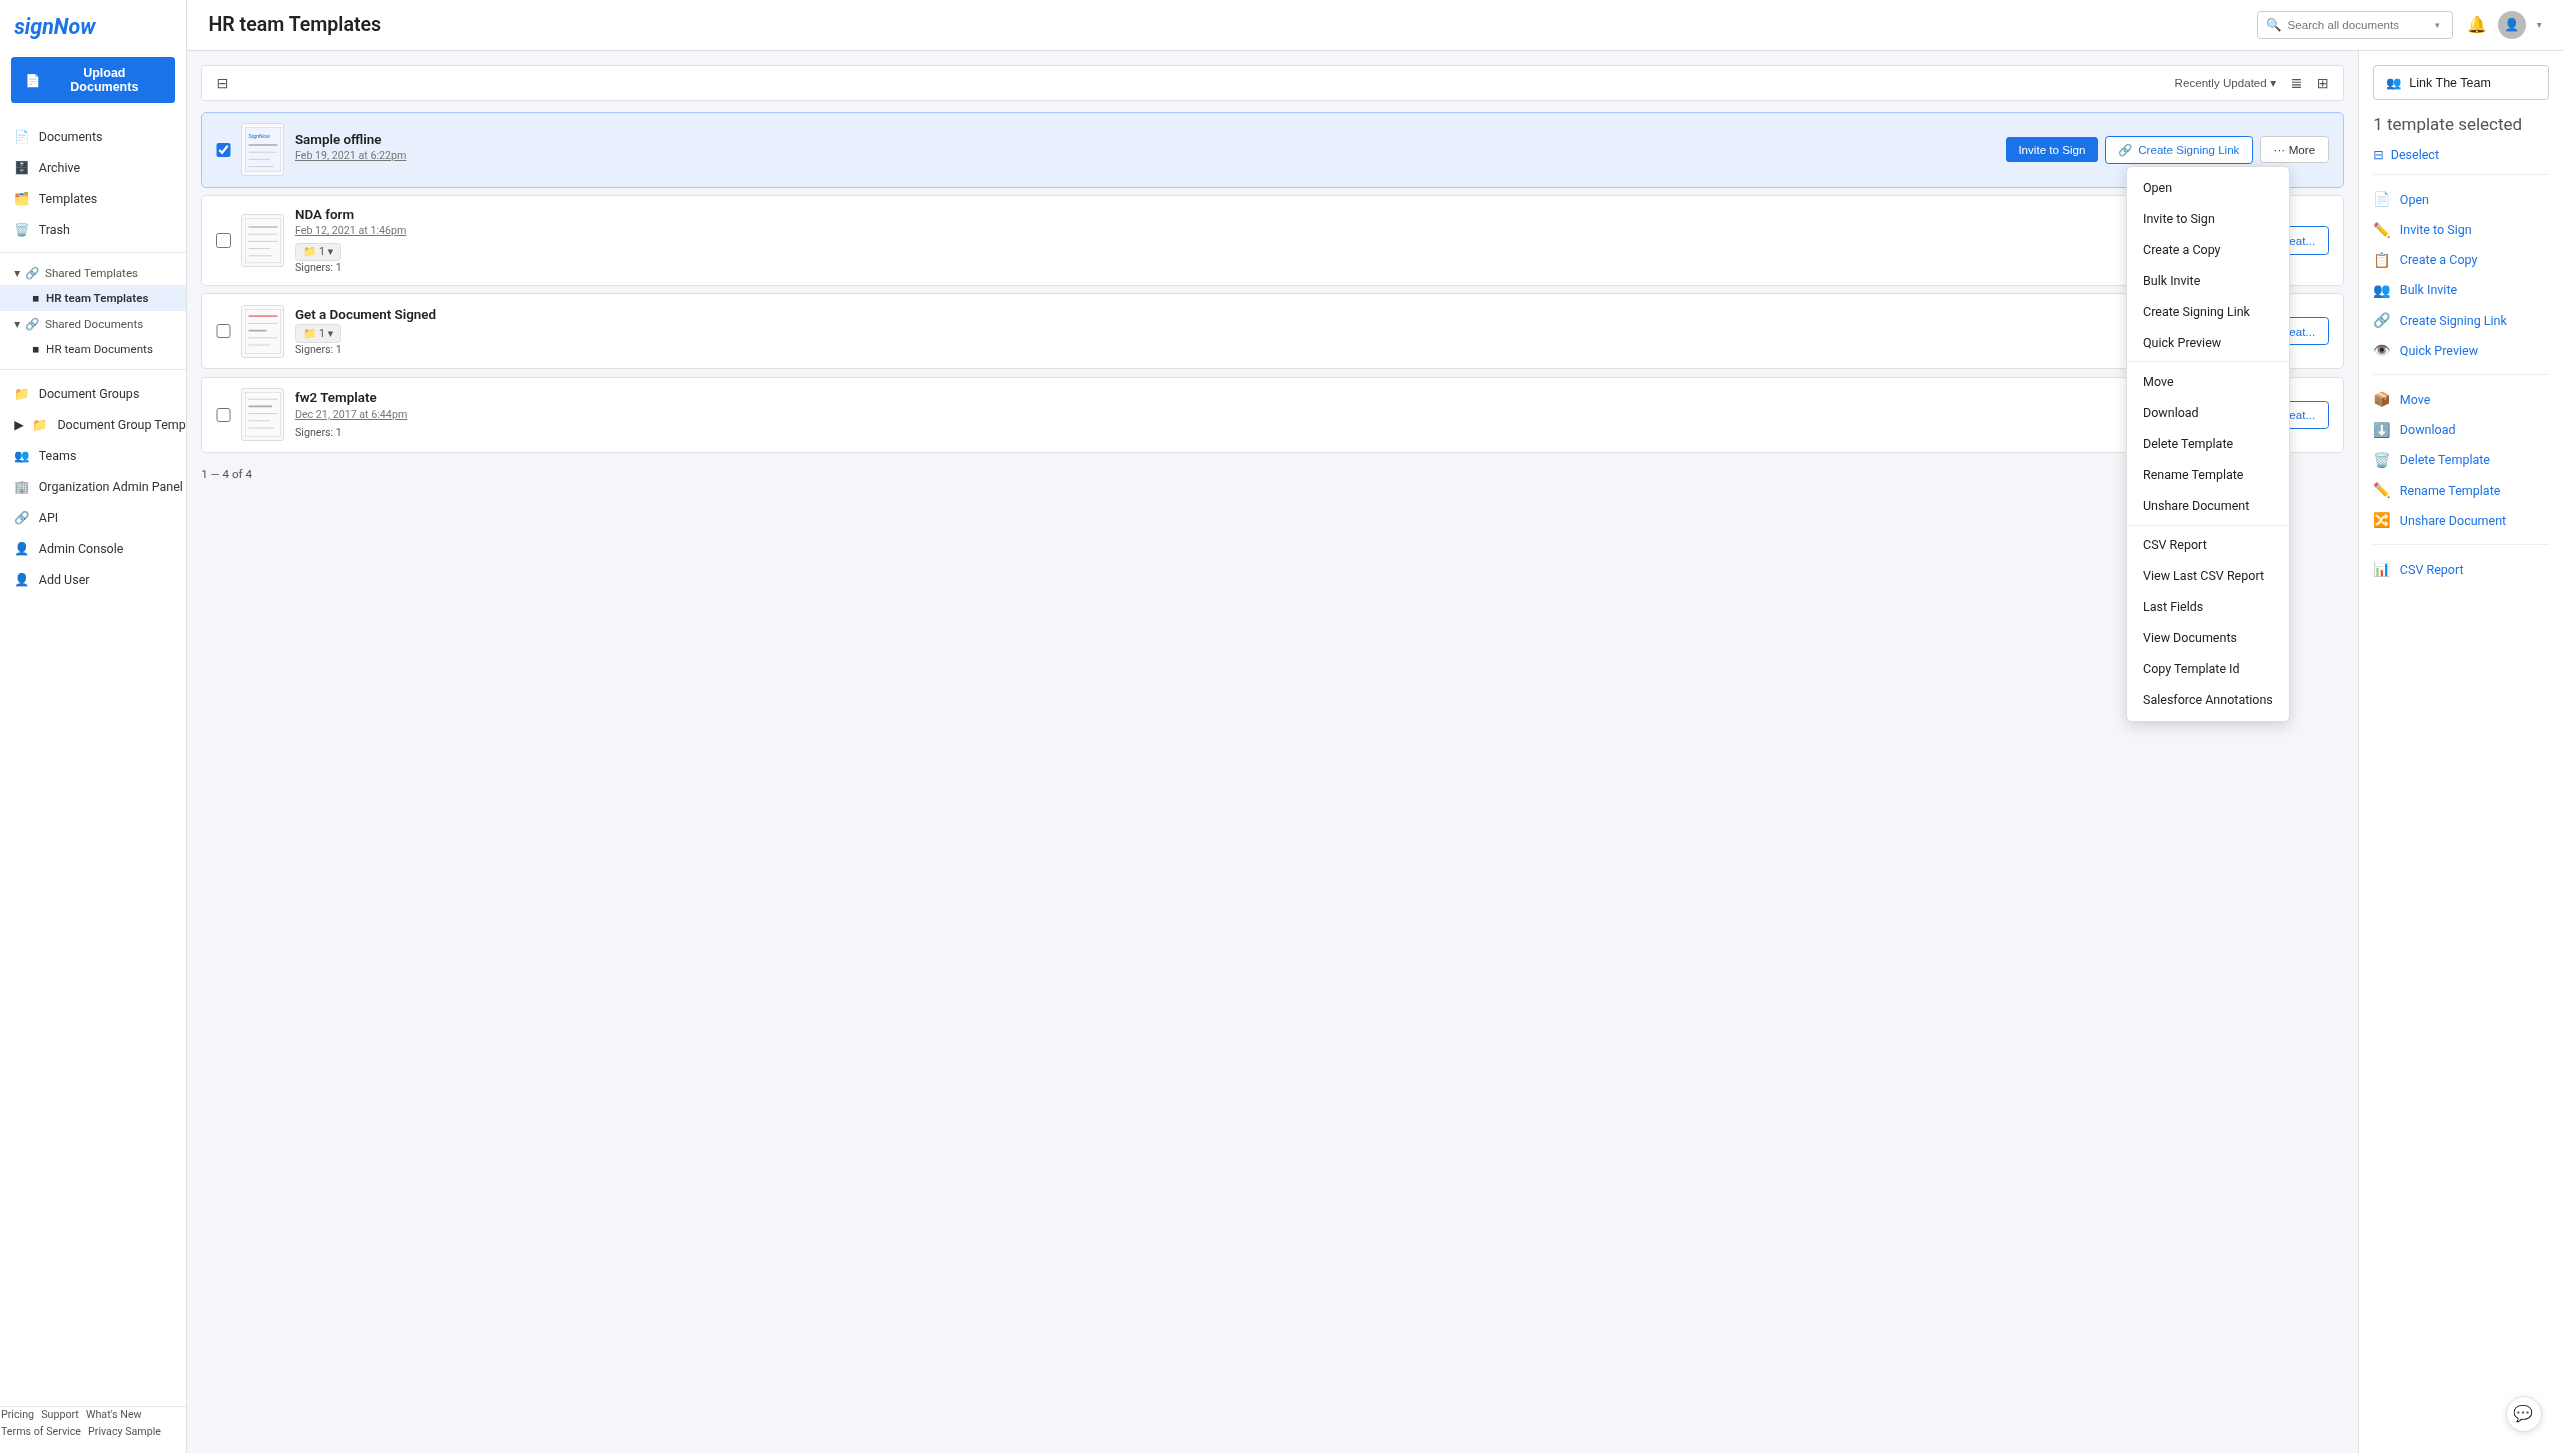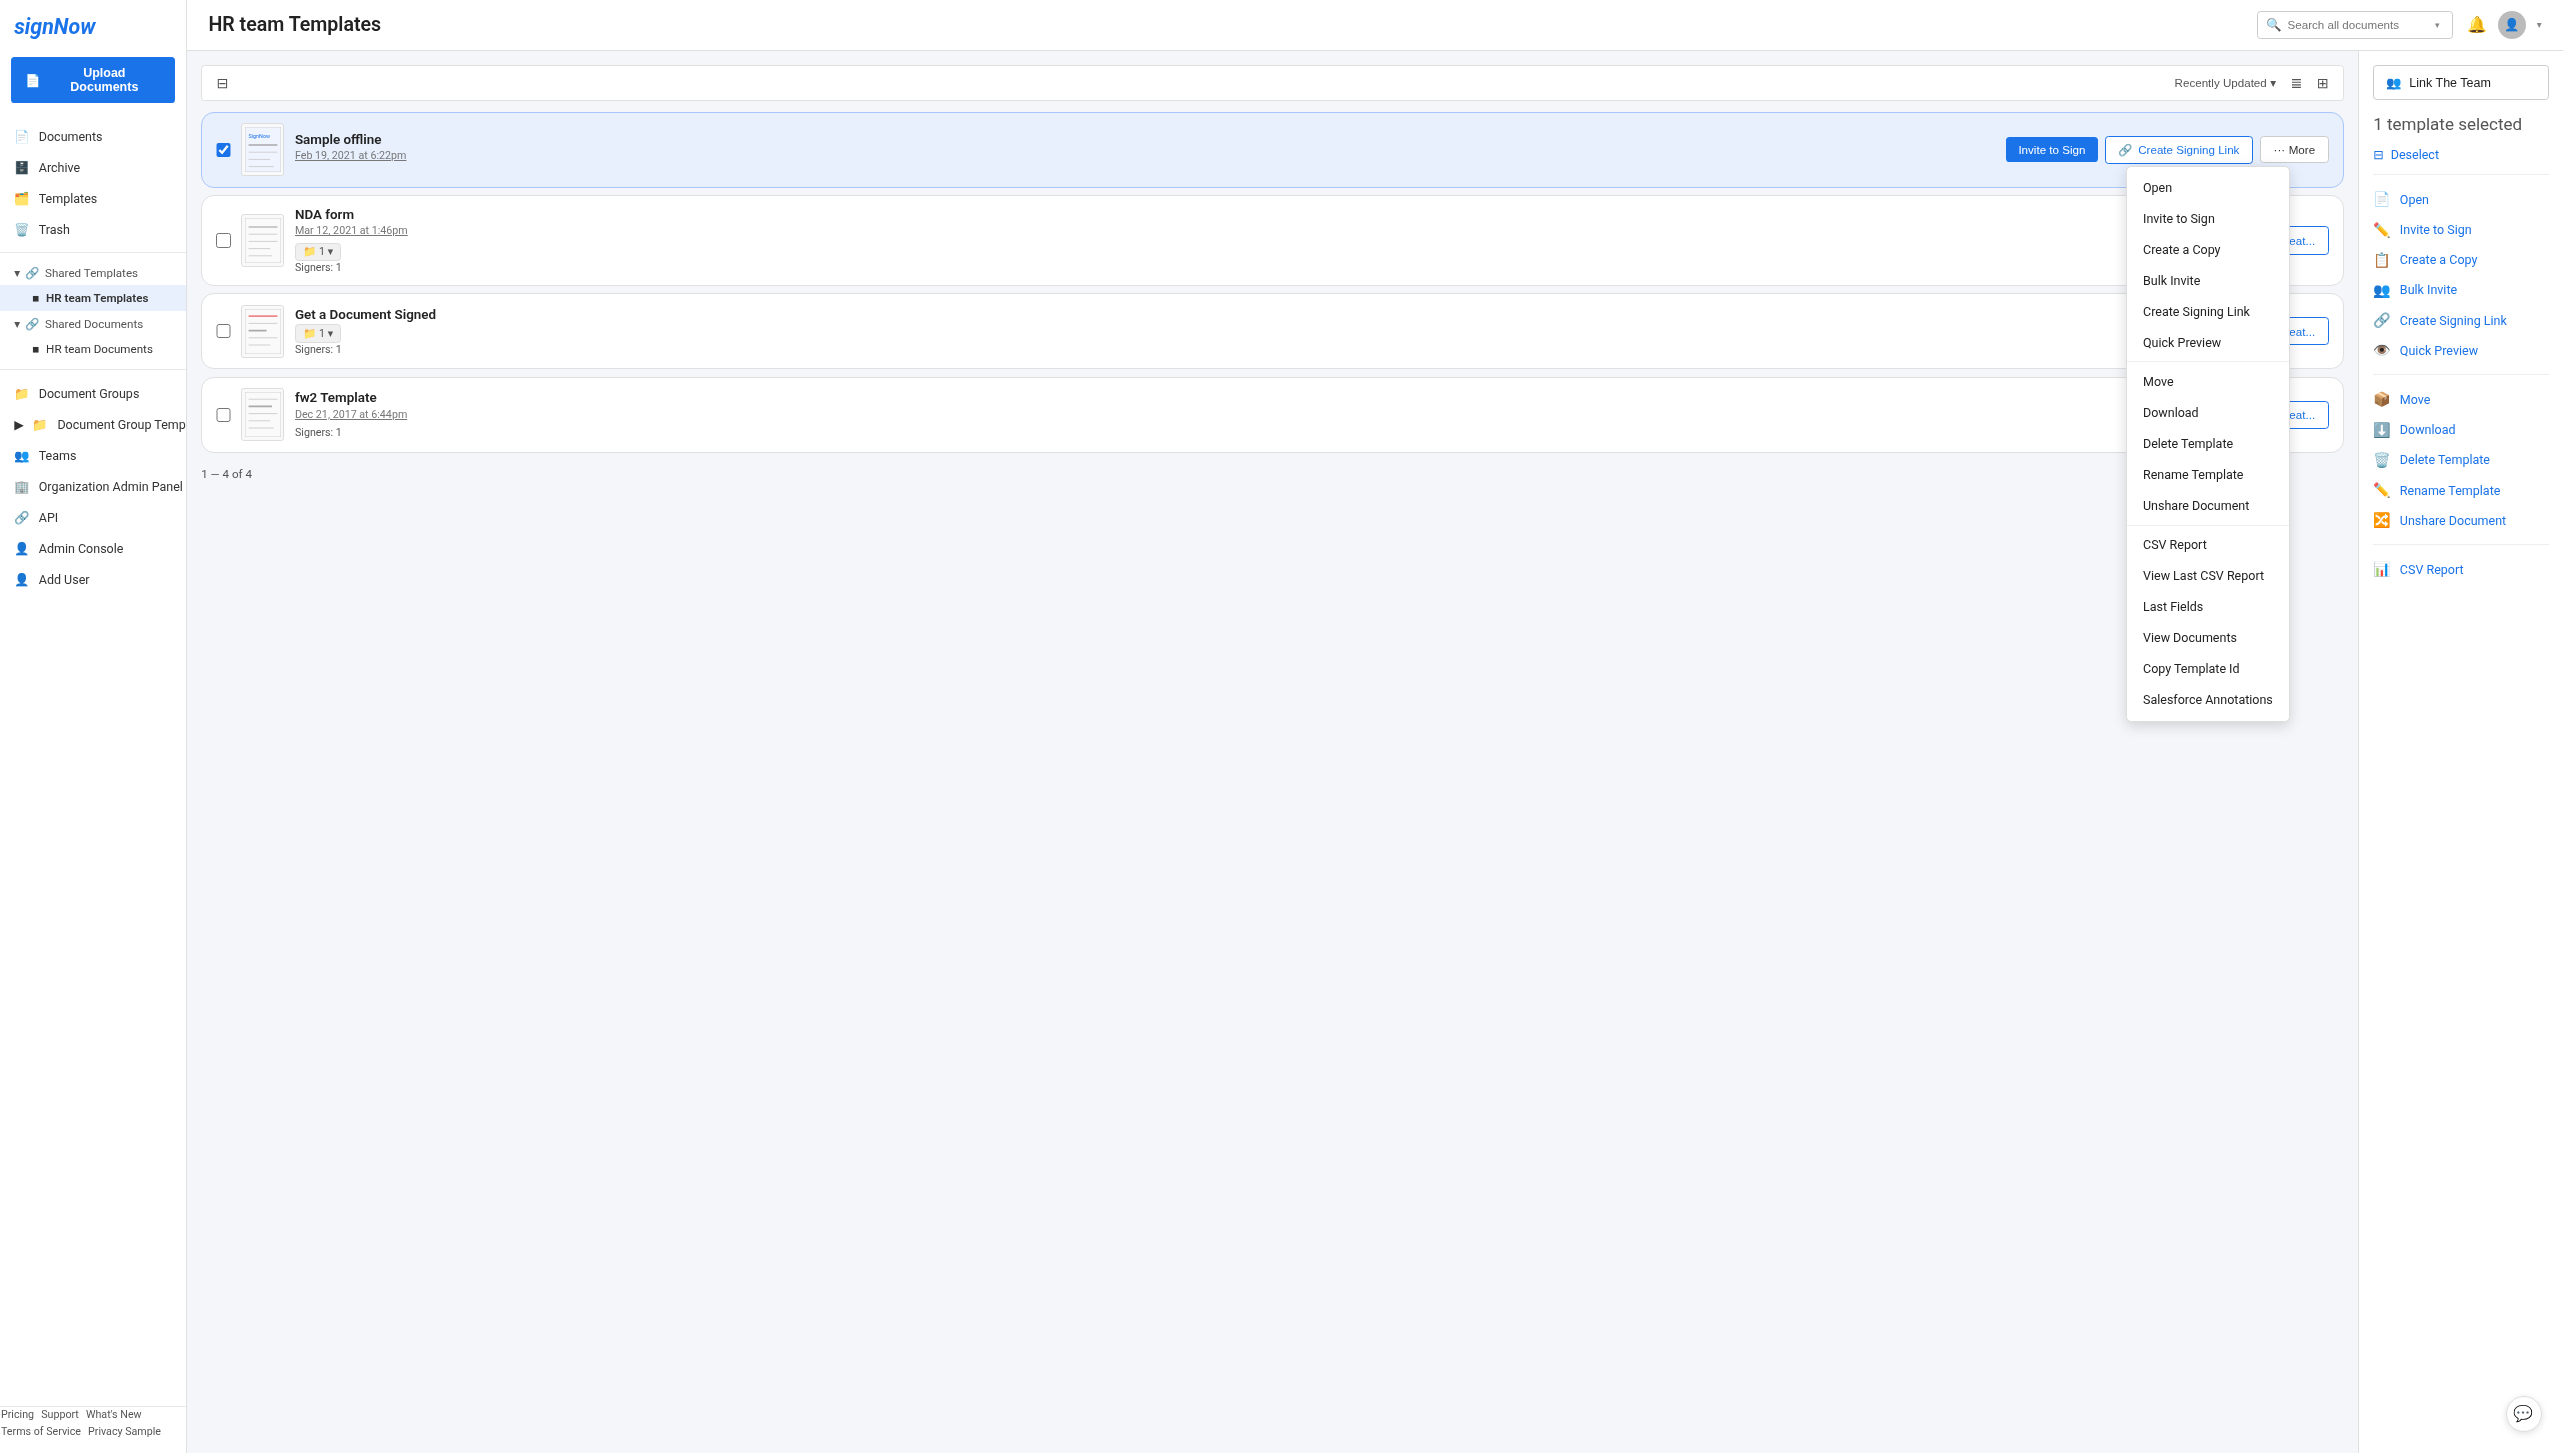--- a/index.html
+++ b/index.html
@@ -37,21 +37,21 @@
     .content-area { display: flex; flex: 1; overflow: hidden; }
 
     
     .doc-list-container { flex: 1; overflow-y: auto; padding: 14.2px; }
     .list-toolbar { display: flex; align-items: center; gap: 10.7px; margin-bottom: 10.7px; background: #fff; border: 0.9px solid #e0e0e0; border-radius: 3.6px; padding: 7.1px 10.7px; }
     .list-toolbar .spacer { flex: 1; }
     .sort-btn { display: flex; align-items: center; gap: 3.6px; color: #555; font-size: 11.6px; cursor: pointer; border: none; background: none; }
     .view-toggle { display: flex; gap: 7.1px; }
     .view-btn { background: none; border: none; cursor: pointer; color: #555; font-size: 14.2px; padding: 1.8px 3.6px; }
 
-    .doc-item { background: #fff; border: 0.9px solid #e0e0e0; border-radius: 13px; margin-bottom: 7.1px; padding: 10.7px 14.2px; display: flex; align-items: center; gap: 10.7px; position: relative; }
+    .doc-item { background: #fff; border: 0.9px solid #e0e0e0; border-radius: 5px; margin-bottom: 7.1px; padding: 10.7px 14.2px; display: flex; align-items: center; gap: 10.7px; position: relative; }
     .doc-item.selected { background: #e8f0fe; border-color: #a8c6fa; }
     .doc-item-checkbox { width: 14.2px; height: 14.2px; accent-color: #1a73e8; cursor: pointer; flex-shrink: 0; }
     .doc-thumb { width: 43px; height: 53px; border: 0.9px solid #ddd; border-radius: 2.7px; object-fit: cover; background: #f9f9f9; flex-shrink: 0; display: flex; align-items: center; justify-content: center; font-size: 9px; color: #aaa; overflow: hidden; }
     .doc-info { flex: 1; }
     .doc-name { font-size: 13.4px; font-weight: 600; color: #222; margin-bottom: 2.7px; }
     .doc-date { font-size: 10.7px; color: #777; margin-bottom: 5.3px; text-decoration: underline; }
     .doc-meta { display: flex; align-items: center; gap: 7.1px; font-size: 10.7px; color: #555; }
     .doc-signers { font-size: 10.7px; color: #555; }
     .doc-actions { display: flex; align-items: center; gap: 7.1px; }
     .btn-invite { background: #1a73e8; color: #fff; border: none; border-radius: 3.6px; padding: 6.2px 12.5px; font-size: 11.6px; cursor: pointer; white-space: nowrap; }
@@ -265,21 +265,21 @@
             <rect width="40" height="50" fill="#fafafa" stroke="#ccc"></rect>
             <line x1="4" y1="10" x2="36" y2="10" stroke="#bbb" stroke-width="1.5"></line>
             <line x1="4" y1="18" x2="36" y2="18" stroke="#ccc" stroke-width="1"></line>
             <line x1="4" y1="26" x2="36" y2="26" stroke="#ccc" stroke-width="1"></line>
             <line x1="4" y1="34" x2="28" y2="34" stroke="#ccc" stroke-width="1"></line>
             <line x1="4" y1="42" x2="30" y2="42" stroke="#ccc" stroke-width="1"></line>
           </svg>
         </div>
         <div class="doc-info">
           <div class="doc-name">NDA form</div>
-          <div class="doc-date">Mar 12, 2021 at 1:46pm</div>
+          <div class="doc-date">Feb 12, 2021 at 1:46pm</div>
           <div class="doc-meta">
             <span class="folder-badge">📁 1 ▾</span>
           </div>
           <div class="doc-signers">Signers: 1</div>
         </div>
         <div class="doc-actions">
           <button class="btn-invite">Invite to Sign</button>
           <button class="btn-create-link">
             <span>🔗</span>
             <span>Creat...</span>

